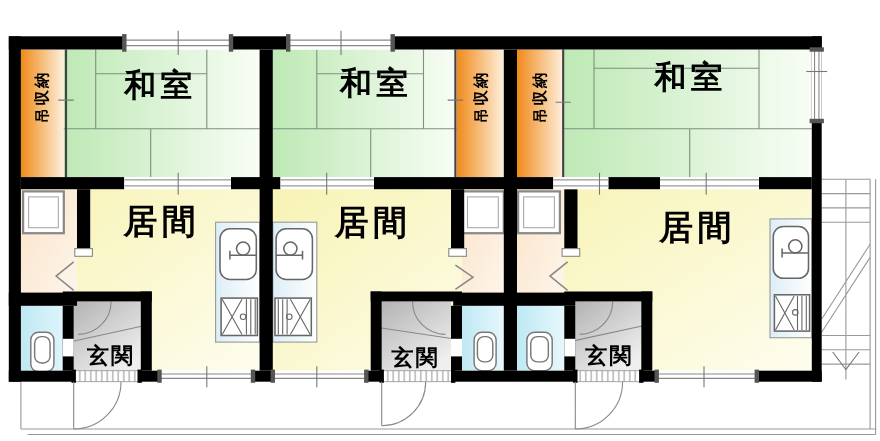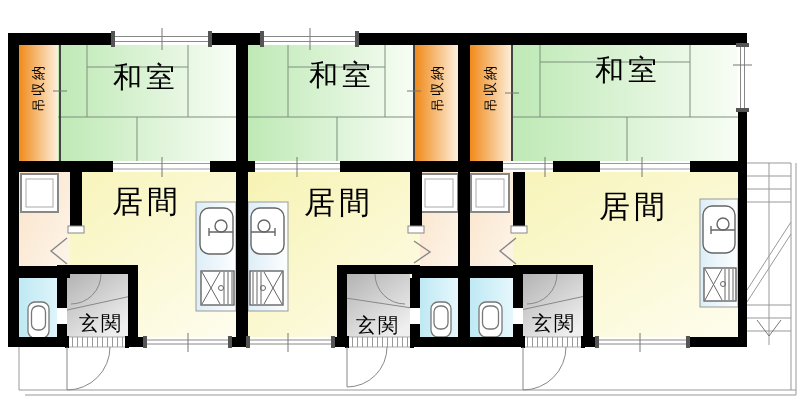--- a/index.html
+++ b/index.html
@@ -1,17 +1,17 @@
 <!DOCTYPE html>
 <html><head>
 <meta charset="utf-8">
 <style>
   html,body{margin:0;padding:0;background:#fff;}
   .stage{width:800px;height:401px;position:relative;background:#fff;overflow:hidden;
-         font-family:"DejaVu Sans","Liberation Sans",sans-serif;}
+         font-family:"DejaVu Sans","Liberation Sans",sans-serif;font-weight:bold;}
   svg text{font-family:"DejaVu Sans","Liberation Sans",sans-serif;fill:#000;}
   .room-label{font-size:29px;letter-spacing:4px;}
   .living-label{font-size:31px;letter-spacing:4px;}
   .genkan-label{font-size:20px;letter-spacing:2px;}
   .storage-label{font-size:14px;letter-spacing:2px;}
 </style>
 </head>
 <body>
 
 <div class="stage">

